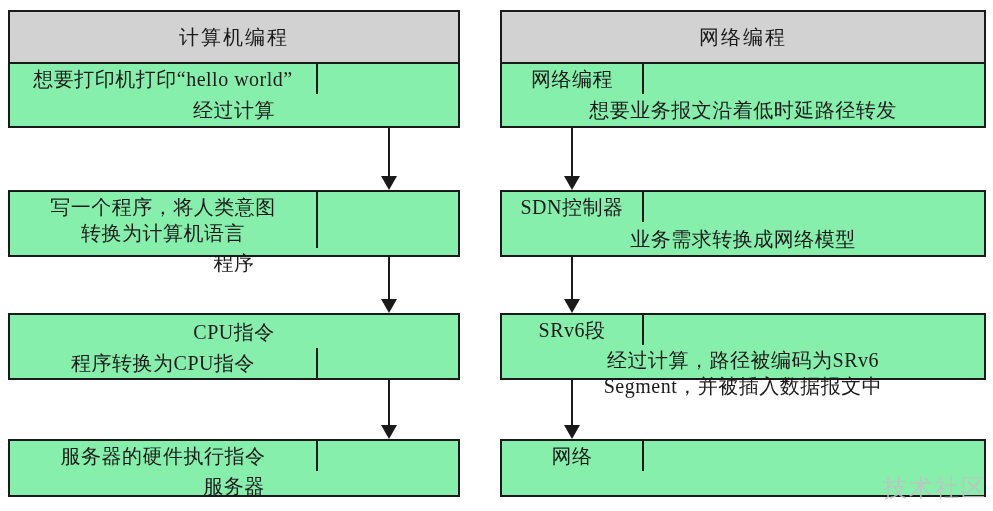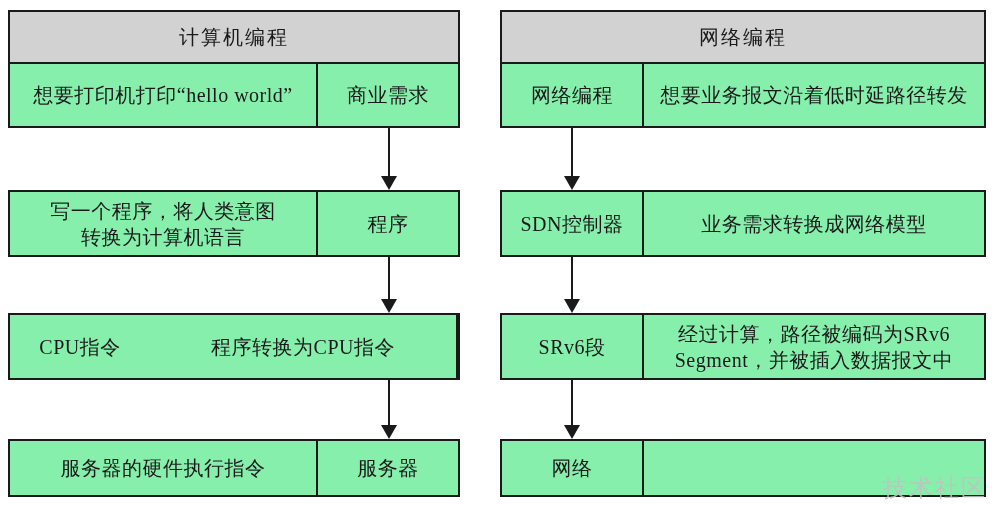--- a/index.html
+++ b/index.html
@@ -28,21 +28,21 @@
   .hdr {
     height: 50px;
     background: #d2d2d2;
     border-bottom: 2px solid #1a1a1a;
     display: flex;
     align-items: center;
     justify-content: center;
     font-size: 20px;
     letter-spacing: 2px;
   }
-  .row { display: flex; height: 100%; }
+  .row { display: flex; height: 100%; flex-direction: column; }
   .u1 .row { height: 62px; }
   .cell {
     display: flex;
     align-items: center;
     justify-content: center;
     text-align: center;
     font-size: 20px;
     line-height: 1.3;
     white-space: pre-line;
     letter-spacing: 0.5px;
@@ -81,21 +81,21 @@
 </style>
 </head>
 <body>
 
 <div class="canvas">
 
   <div class="unit col-l u1">
     <div class="hdr">计算机编程</div>
     <div class="row">
       <div class="cell lmain">想要打印机打印“hello world”</div>
-      <div class="cell llabel">商业需求</div>
+      <div class="cell llabel">经过计算</div>
     </div>
   </div>
 
   <div class="unit col-l u2">
     <div class="row">
       <div class="cell lmain">写一个程序，将人类意图
 转换为计算机语言</div>
       <div class="cell llabel">程序</div>
     </div>
   </div>

